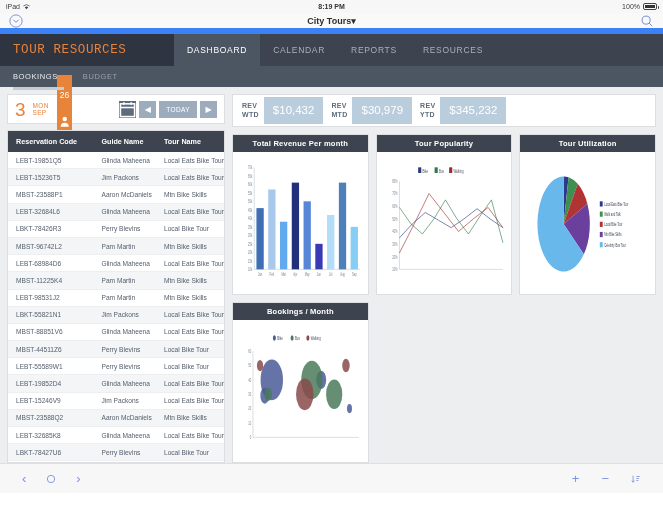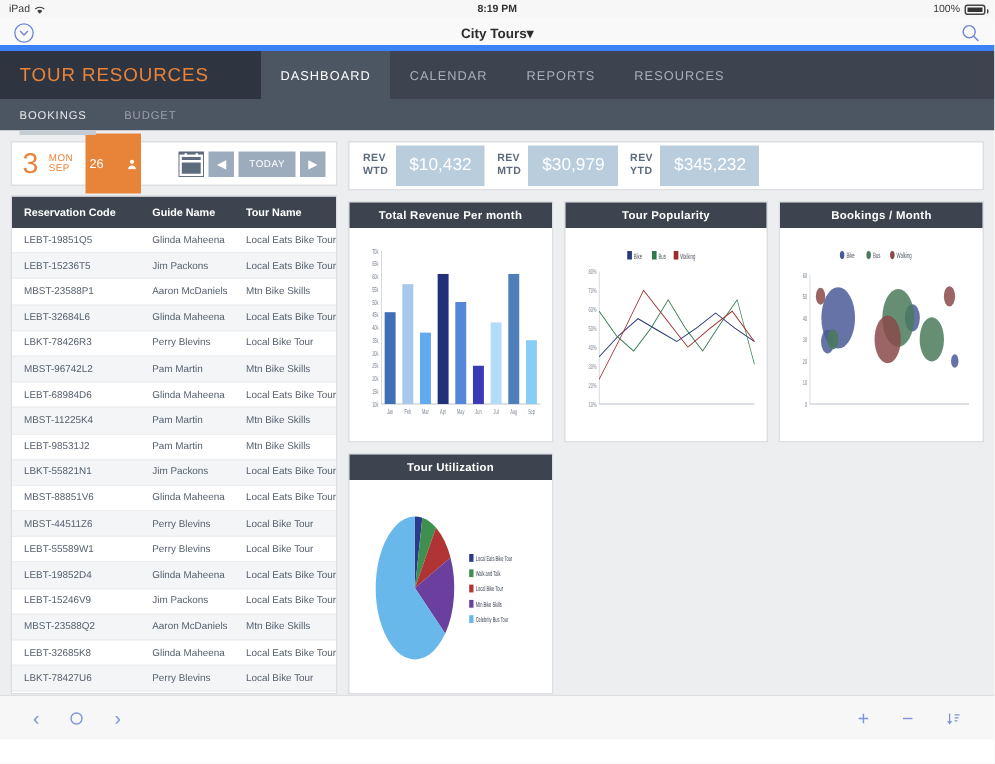--- a/index.html
+++ b/index.html
@@ -32,42 +32,42 @@
   }
   .batt-shell::after {
     content: ""; position: absolute; right: -3px; top: 2px;
     width: 1.5px; height: 3px; background: #444; border-radius: 0 1px 1px 0;
   }
   .batt-fill { position: absolute; inset: 1px; background: #333; }
   .wifi { font-size: 7px; }
   
   .chrome-bar {
     height: 21px; background: #f9f9f9;
-    border-bottom: 4px solid #3b82f6;
+    border-bottom: 6px solid #3b82f6;
     display: flex; align-items: center; padding: 0 9px;
     position: relative;
   }
   .chrome-title {
     position: absolute; left: 0; right: 0; text-align: center;
     font-size: 9px; font-weight: bold; color: #2d2d2d;
   }
   .icon-btn {
     width: 14px; height: 14px; display: flex;
     align-items: center; justify-content: center;
     color: #6f86d6;
   }
   .chrome-right { margin-left: auto; z-index: 2; }
   
   .app-header {
     height: 32px; background: #3d4450; display: flex; align-items: stretch;
   }
   .brand {
     width: 174px; background: #2e3440; color: #e8833a;
     font-size: 12.5px; letter-spacing: .6px;
-    display: flex; align-items: center; padding-left: 13px;
+    display: flex; align-items: center; padding-left: 13px; font-family: Liberation Mono, monospace;
   }
   .nav-tabs { display: flex; align-items: stretch; }
   .nav-tab {
     padding: 0 13px; display: flex; align-items: center;
     font-size: 8.5px; color: #aab0ba; letter-spacing: .7px;
   }
   .nav-tab.active { background: #4c5562; color: #ffffff; }
   
   .sub-nav {
     height: 21px; background: #4c5562; display: flex; align-items: stretch;
@@ -98,21 +98,21 @@
     padding: 0 7px; gap: 5px;
   }
   .date-num { font-size: 19px; color: #e8833a; line-height: 1; }
   .date-dm {
     display: flex; flex-direction: column; font-size: 6.5px;
     color: #e8833a; line-height: 1.15; margin-left: 2px; letter-spacing: .3px;
   }
   .date-badge {
     background: #e8833a; color: #fff; font-size: 8.5px;
     padding: 16px 3px; margin-left: 3px; display: flex;
-    align-items: center; gap: 16px; line-height: 1;
+    align-items: center; gap: 16px; line-height: 1; flex-direction: column;
   }
   .nav-group { margin-left: auto; display: flex; align-items: center; gap: 3px; }
   .btn-sq {
     width: 17px; height: 17px; background: #9dacbc; color: #fff;
     display: flex; align-items: center; justify-content: center;
     font-size: 8px;
   }
   .btn-cal { background: #5d6b7c; font-size: 10px; }
   .btn-today {
     height: 17px; padding: 0 7px; background: #9dacbc; color: #fff;
@@ -452,20 +452,43 @@
               <line x1="28" y1="22" x2="28" y2="100" stroke="#b9bfc7" stroke-width="0.6"></line>
               <line x1="28" y1="100" x2="194" y2="100" stroke="#b9bfc7" stroke-width="0.6"></line>
               <path d="M28 72.14285714285714 L48.75 59.885714285714286 L69.5 49.857142857142854 L90.25 56.542857142857144 L111 63.22857142857143 L131.75 55.42857142857143 L152.5 46.51428571428571 L173.25 55.42857142857143 L194 63.22857142857143" fill="none" stroke="#2b3a7a" stroke-width="0.7"></path>
               <path d="M28 45.400000000000006 L46.44444444444444 59.885714285714286 L64.88888888888889 68.8 L83.33333333333333 55.42857142857143 L101.77777777777777 38.714285714285715 L120.22222222222221 55.42857142857143 L138.66666666666666 68.8 L157.1111111111111 53.2 L175.55555555555554 38.714285714285715 L194 76.6" fill="none" stroke="#2f7a4a" stroke-width="0.7"></path>
               <path d="M28 85.51428571428572 L51.714285714285715 59.885714285714286 L75.42857142857143 33.14285714285715 L99.14285714285714 49.857142857142854 L122.85714285714286 66.57142857142858 L146.57142857142858 55.42857142857143 L170.28571428571428 45.400000000000006 L194 63.22857142857143" fill="none" stroke="#9e2b2b" stroke-width="0.7"></path>
             </svg>
         </div>
       </div>
 
       <div class="card">
+        <div class="card-head">Tour Utilization</div>
+        <div class="card-body">
+          <svg id="svg-pie" viewBox="0 0 200 120" preserveAspectRatio="none">
+              <path d="M62 60 L62 18 A42 42 0 0 1 69.87001521260044 18.743935469395076 Z" fill="#2b3a8c"></path>
+              <path d="M62 60 L69.87001521260044 18.743935469395076 A42 42 0 0 1 84.50472538911785 24.538227128915366 Z" fill="#3f8f4f"></path>
+              <path d="M62 60 L84.50472538911785 24.538227128915366 A42 42 0 0 1 100.00273620357282 42.11726975426694 Z" fill="#b03434"></path>
+              <path d="M62 60 L100.00273620357282 42.11726975426694 A42 42 0 0 1 94.36155619658315 86.77180756944496 Z" fill="#6b3f9e"></path>
+              <path d="M62 60 L94.36155619658315 86.77180756944496 A42 42 0 1 1 61.99999999999999 18 Z" fill="#69b8ec"></path>
+              <rect x="120" y="40" width="4.6" height="4.6" fill="#2b3a8c"></rect>
+              <text x="127" y="44" class="pl">Local Eats Bike Tour</text>
+              <rect x="120" y="49" width="4.6" height="4.6" fill="#3f8f4f"></rect>
+              <text x="127" y="53" class="pl">Walk and Talk</text>
+              <rect x="120" y="58" width="4.6" height="4.6" fill="#b03434"></rect>
+              <text x="127" y="62" class="pl">Local Bike Tour</text>
+              <rect x="120" y="67" width="4.6" height="4.6" fill="#6b3f9e"></rect>
+              <text x="127" y="71" class="pl">Mtn Bike Skills</text>
+              <rect x="120" y="76" width="4.6" height="4.6" fill="#69b8ec"></rect>
+              <text x="127" y="80" class="pl">Celebrity Bus Tour</text>
+            </svg>
+        </div>
+      </div>
+
+      <div class="card">
         <div class="card-head">Bookings / Month</div>
         <div class="card-body">
           <svg id="svg-bubble" viewBox="0 0 200 120" preserveAspectRatio="none">
               <circle cx="58.4" cy="12.4" r="2.4" fill="#4a5a96"></circle>
               <text x="63" y="14.4" class="lg">Bike</text>
               <circle cx="86.80000000000001" cy="12.4" r="2.4" fill="#4a7a5a"></circle>
               <text x="91.4" y="14.4" class="lg">Bus</text>
               <circle cx="112.10000000000001" cy="12.4" r="2.4" fill="#8a4a4a"></circle>
               <text x="116.7" y="14.4" class="lg">Walking</text>
               <text x="21" y="25.6" text-anchor="end" class="ax">60</text>
@@ -484,43 +507,20 @@
               <circle cx="48.55555555555556" cy="62" r="6" fill="#4a7a5a" fill-opacity="0.85"></circle>
               <circle cx="118.44444444444444" cy="49.333333333333336" r="17" fill="#4a7a5a" fill-opacity="0.85"></circle>
               <circle cx="154.33333333333334" cy="62" r="13" fill="#4a7a5a" fill-opacity="0.85"></circle>
               <circle cx="35.333333333333336" cy="36.666666666666664" r="5" fill="#8a4a4a" fill-opacity="0.85"></circle>
               <circle cx="107.11111111111111" cy="62" r="14" fill="#8a4a4a" fill-opacity="0.85"></circle>
               <circle cx="173.22222222222223" cy="36.666666666666664" r="6" fill="#8a4a4a" fill-opacity="0.85"></circle>
             </svg>
         </div>
       </div>
 
-      <div class="card">
-        <div class="card-head">Tour Utilization</div>
-        <div class="card-body">
-          <svg id="svg-pie" viewBox="0 0 200 120" preserveAspectRatio="none">
-              <path d="M62 60 L62 18 A42 42 0 0 1 69.87001521260044 18.743935469395076 Z" fill="#2b3a8c"></path>
-              <path d="M62 60 L69.87001521260044 18.743935469395076 A42 42 0 0 1 84.50472538911785 24.538227128915366 Z" fill="#3f8f4f"></path>
-              <path d="M62 60 L84.50472538911785 24.538227128915366 A42 42 0 0 1 100.00273620357282 42.11726975426694 Z" fill="#b03434"></path>
-              <path d="M62 60 L100.00273620357282 42.11726975426694 A42 42 0 0 1 94.36155619658315 86.77180756944496 Z" fill="#6b3f9e"></path>
-              <path d="M62 60 L94.36155619658315 86.77180756944496 A42 42 0 1 1 61.99999999999999 18 Z" fill="#69b8ec"></path>
-              <rect x="120" y="40" width="4.6" height="4.6" fill="#2b3a8c"></rect>
-              <text x="127" y="44" class="pl">Local Eats Bike Tour</text>
-              <rect x="120" y="49" width="4.6" height="4.6" fill="#3f8f4f"></rect>
-              <text x="127" y="53" class="pl">Walk and Talk</text>
-              <rect x="120" y="58" width="4.6" height="4.6" fill="#b03434"></rect>
-              <text x="127" y="62" class="pl">Local Bike Tour</text>
-              <rect x="120" y="67" width="4.6" height="4.6" fill="#6b3f9e"></rect>
-              <text x="127" y="71" class="pl">Mtn Bike Skills</text>
-              <rect x="120" y="76" width="4.6" height="4.6" fill="#69b8ec"></rect>
-              <text x="127" y="80" class="pl">Celebrity Bus Tour</text>
-            </svg>
-        </div>
-      </div>
-
     </div>
   </div>
 </div>
 
 <div class="bottom-bar">
   <div class="bb-left">
     <span class="bb-icon">‹</span>
     <span class="bb-icon">
       <svg width="10" height="10" viewBox="0 0 12 12">
         <circle cx="6" cy="6" r="4.4" fill="none" stroke="#7e93e0" stroke-width="1.1"></circle>

